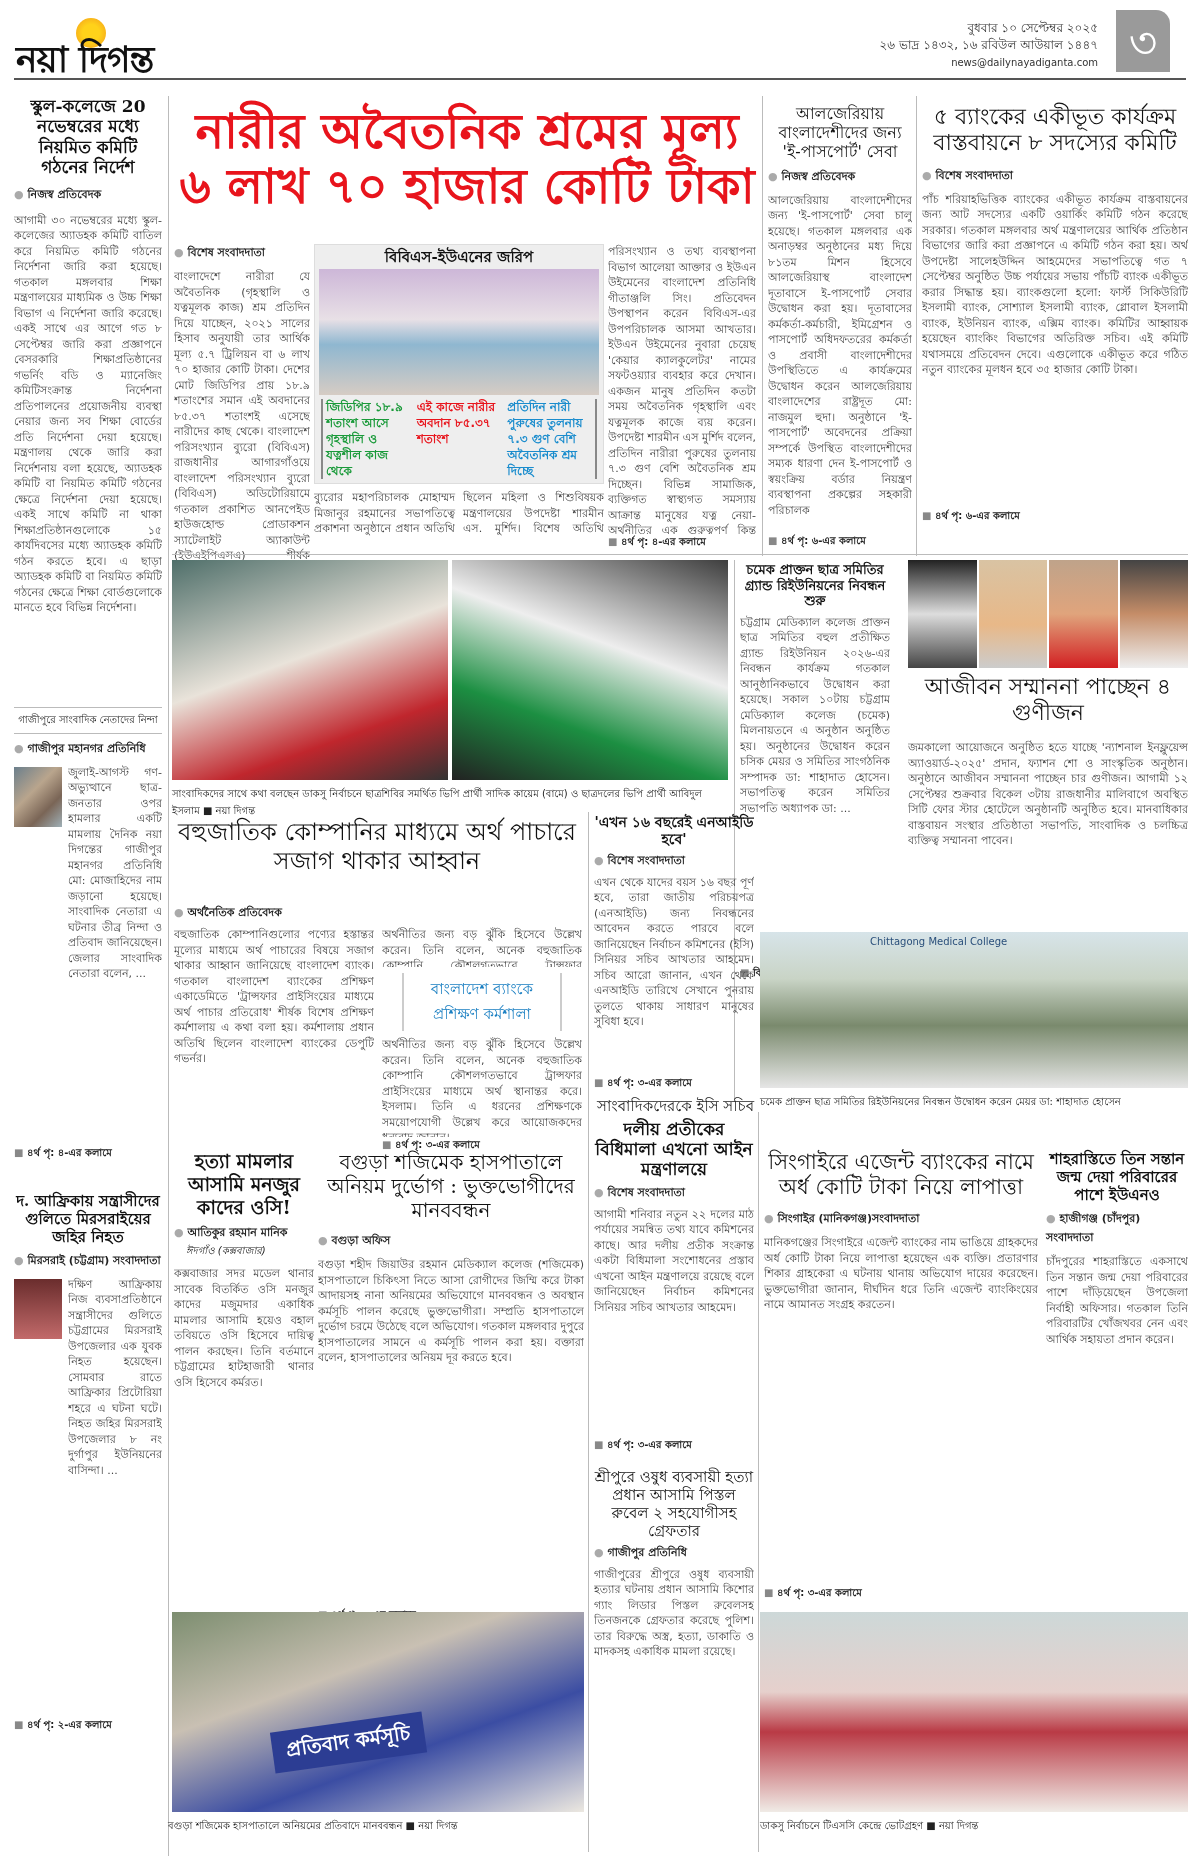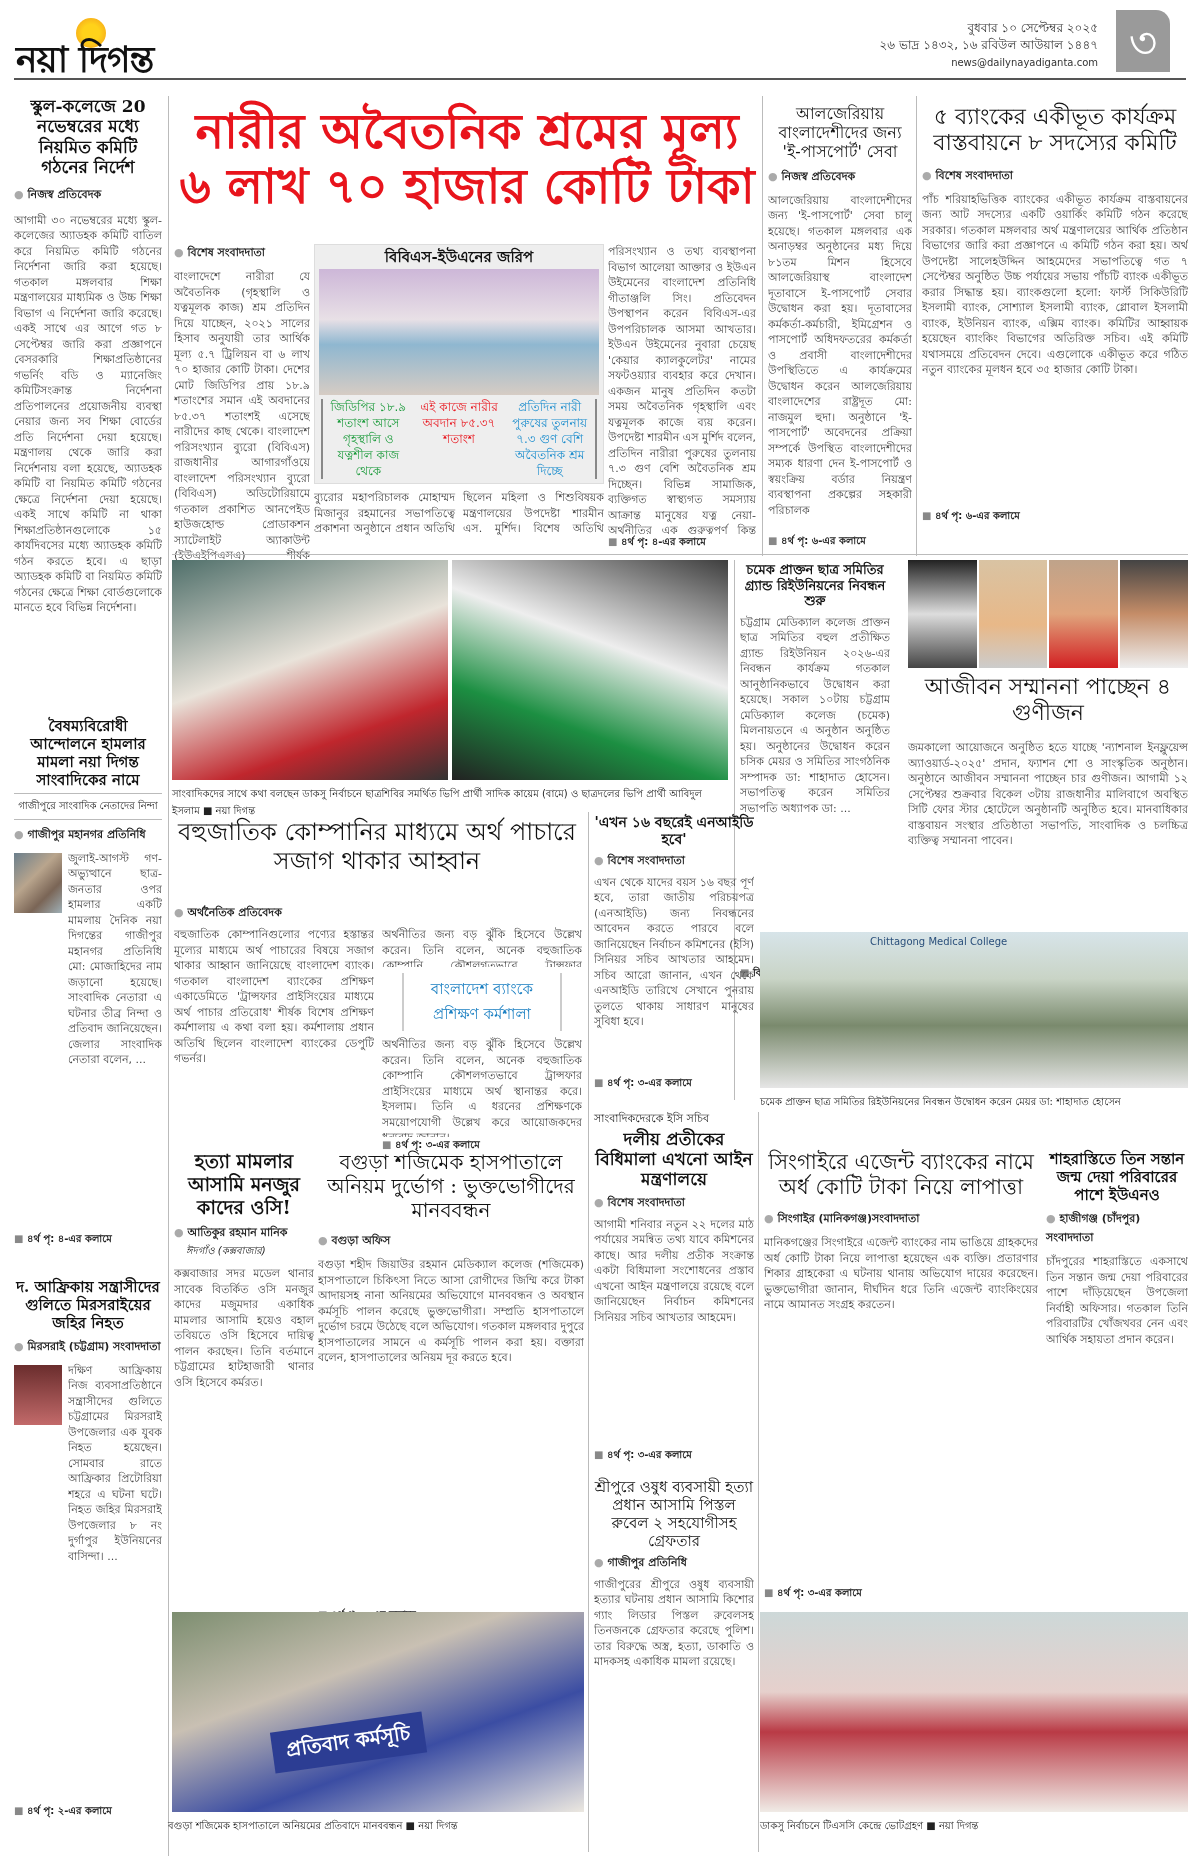--- a/index.html
+++ b/index.html
@@ -35,21 +35,20 @@
     <div>২৬ ভাদ্র ১৪৩২, ১৬ রবিউল আউয়াল ১৪৪৭</div>
     <div style="font-size:10px">news@dailynayadiganta.com</div>
   </div>
   <div class="abs pg" style="right:16px;top:-4px;width:54px;height:62px">৩</div>
 </div>
 
 <div class="abs" style="left:14px;top:96px;width:148px;height:1760px">
   <div class="h hb" style="font-size:17px">স্কুল-কলেজে 20 নভেম্বরের মধ্যে নিয়মিত কমিটি গঠনের নির্দেশ</div>
   <div class="by" style="margin:8px 0">নিজস্ব প্রতিবেদক</div>
   <div class="tx" style="height:490px">আগামী ৩০ নভেম্বরের মধ্যে স্কুল-কলেজের অ্যাডহক কমিটি বাতিল করে নিয়মিত কমিটি গঠনের নির্দেশনা জারি করা হয়েছে। গতকাল মঙ্গলবার শিক্ষা মন্ত্রণালয়ের মাধ্যমিক ও উচ্চ শিক্ষা বিভাগ এ নির্দেশনা জারি করেছে। একই সাথে এর আগে গত ৮ সেপ্টেম্বর জারি করা প্রজ্ঞাপনে বেসরকারি শিক্ষাপ্রতিষ্ঠানের গভর্নিং বডি ও ম্যানেজিং কমিটিসংক্রান্ত নির্দেশনা প্রতিপালনের প্রয়োজনীয় ব্যবস্থা নেয়ার জন্য সব শিক্ষা বোর্ডের প্রতি নির্দেশনা দেয়া হয়েছে। মন্ত্রণালয় থেকে জারি করা নির্দেশনায় বলা হয়েছে, অ্যাডহক কমিটি বা নিয়মিত কমিটি গঠনের ক্ষেত্রে নির্দেশনা দেয়া হয়েছে। একই সাথে কমিটি না থাকা শিক্ষাপ্রতিষ্ঠানগুলোকে ১৫ কার্যদিবসের মধ্যে অ্যাডহক কমিটি গঠন করতে হবে। এ ছাড়া অ্যাডহক কমিটি বা নিয়মিত কমিটি গঠনের ক্ষেত্রে শিক্ষা বোর্ডগুলোকে মানতে হবে বিভিন্ন নির্দেশনা।</div>
-  <div class="h hb" style="font-size:15px;margin-top:14px">বৈষম্যবিরোধী আন্দোলনে হামলার মামলা নয়া দিগন্ত সাংবাদিকের নামে</div>
   <div class="hr" style="margin:4px 0"></div>
   <div style="font-size:10px;text-align:center">গাজীপুরে সাংবাদিক নেতাদের নিন্দা</div>
   <div class="hr" style="margin:4px 0"></div>
   <div class="by" style="margin:6px 0">গাজীপুর মহানগর প্রতিনিধি</div>
   <div class="photo" style="width:48px;height:60px;float:left;margin:2px 6px 2px 0"></div>
   <div class="tx" style="height:380px">জুলাই-আগস্ট গণ-অভ্যুত্থানে ছাত্র-জনতার ওপর হামলার একটি মামলায় দৈনিক নয়া দিগন্তের গাজীপুর মহানগর প্রতিনিধি মো: মোজাহিদের নাম জড়ানো হয়েছে। সাংবাদিক নেতারা এ ঘটনার তীব্র নিন্দা ও প্রতিবাদ জানিয়েছেন। জেলার সাংবাদিক নেতারা বলেন, ...</div>
   <div class="cont">৪র্থ পৃ: ৪-এর কলামে</div>
   <div class="h hb" style="font-size:15px;margin-top:30px">দ. আফ্রিকায় সন্ত্রাসীদের গুলিতে মিরসরাইয়ের জহির নিহত</div>
   <div class="by" style="margin:6px 0">মিরসরাই (চট্টগ্রাম) সংবাদদাতা</div>
   <div class="photo" style="width:48px;height:60px;float:left;margin:2px 6px 2px 0;background:linear-gradient(#6a2d2d,#c26a6a)"></div>
@@ -64,21 +63,21 @@
 </div>
 <div class="abs" style="left:174px;top:244px;width:136px">
   <div class="by">বিশেষ সংবাদদাতা</div>
   <div class="tx" style="height:186px;margin-top:6px">বাংলাদেশে নারীরা যে অবৈতনিক (গৃহস্থালি ও যত্নমূলক কাজ) শ্রম প্রতিদিন দিয়ে যাচ্ছেন, ২০২১ সালের হিসাব অনুযায়ী তার আর্থিক মূল্য ৫.৭ ট্রিলিয়ন বা ৬ লাখ ৭০ হাজার কোটি টাকা। দেশের মোট জিডিপির প্রায় ১৮.৯ শতাংশের সমান এই অবদানের ৮৫.৩৭ শতাংশই এসেছে নারীদের কাছ থেকে। বাংলাদেশ পরিসংখ্যান ব্যুরো (বিবিএস) এক জরিপে এই তথ্য উঠে এসেছে।</div>
   <div class="tx" style="height:130px">রাজধানীর আগারগাঁওয়ে বাংলাদেশ পরিসংখ্যান ব্যুরো (বিবিএস) অডিটোরিয়ামে গতকাল প্রকাশিত আনপেইড হাউজহোল্ড প্রোডাকশন স্যাটেলাইট অ্যাকাউন্ট (ইউএইপিএসএ) শীর্ষক প্রতিবেদনে এ তথ্য জানানো হয়।</div>
 </div>
 
 <div class="abs box" style="left:314px;top:244px;width:290px;height:240px">
   <div class="h hb" style="font-size:15px;padding:3px 0">বিবিএস-ইউএনের জরিপ</div>
   <div class="photo" style="margin:0 4px;height:126px;background:linear-gradient(180deg,#cdb7d8,#e8e0e6 40%,#8fb7d0 60%,#d6ccc4)"></div>
-  <div style="display:flex;padding:4px 6px;font-size:12px;font-weight:normal;line-height:16px;text-align:center">
+  <div style="display:flex;padding:4px 6px;font-size:12px;font-weight:bold;line-height:16px;text-align:left">
     <div style="flex:1;color:#1a9a3a;border-left:2px solid #888;padding:0 3px">জিডিপির ১৮.৯ শতাংশ আসে গৃহস্থালি ও যত্নশীল কাজ থেকে</div>
     <div style="flex:1;color:#e8141c;padding:0 3px">এই কাজে নারীর অবদান ৮৫.৩৭ শতাংশ</div>
     <div style="flex:1;color:#1a8ccd;border-right:2px solid #888;padding:0 3px">প্রতিদিন নারী পুরুষের তুলনায় ৭.৩ গুণ বেশি অবৈতনিক শ্রম দিচ্ছে</div>
   </div>
 </div>
 <div class="abs tx" style="left:314px;top:490px;width:290px;height:58px;column-count:2;column-gap:8px">ব্যুরোর মহাপরিচালক মোহাম্মদ মিজানুর রহমানের সভাপতিত্বে প্রকাশনা অনুষ্ঠানে প্রধান অতিথি ছিলেন মহিলা ও শিশুবিষয়ক মন্ত্রণালয়ের উপদেষ্টা শারমীন এস. মুর্শিদ। বিশেষ অতিথি ছিলেন সচিব, নারী ও শিশুবিষয়ক মন্ত্রণালয়ের মমতাজ আহমেদ এনডিসি, সচিব</div>
 <div class="abs" style="left:608px;top:244px;width:148px">
   <div class="tx" style="height:290px">পরিসংখ্যান ও তথ্য ব্যবস্থাপনা বিভাগ আলেয়া আক্তার ও ইউএন উইমেনের বাংলাদেশ প্রতিনিধি গীতাঞ্জলি সিং। প্রতিবেদন উপস্থাপন করেন বিবিএস-এর উপপরিচালক আসমা আখতার। ইউএন উইমেনের নুবারা চেয়েছ 'কেয়ার ক্যালকুলেটর' নামের সফটওয়্যার ব্যবহার করে দেখান। একজন মানুষ প্রতিদিন কতটা সময় অবৈতনিক গৃহস্থালি এবং যত্নমূলক কাজে ব্যয় করেন। উপদেষ্টা শারমীন এস মুর্শিদ বলেন, প্রতিদিন নারীরা পুরুষের তুলনায় ৭.৩ গুণ বেশি অবৈতনিক শ্রম দিচ্ছেন। বিভিন্ন সামাজিক, ব্যক্তিগত স্বাস্থ্যগত সমস্যায় আক্রান্ত মানুষের যত্ন নেয়া- অর্থনীতির এক গুরুত্বপূর্ণ কিন্তু অদৃশ্য চালিকাশক্তি। এই কাজের বেশির ভাগ</div>
   <div class="cont">৪র্থ পৃ: ৪-এর কলামে</div>
 </div>
@@ -138,21 +137,21 @@
     </div>
   </div>
 </div>
 
 <div class="abs vr" style="left:588px;top:812px;height:1040px"></div>
 <div class="abs" style="left:594px;top:814px;width:160px">
   <div class="h hb" style="font-size:14px">'এখন ১৬ বছরেই এনআইডি হবে'</div>
   <div class="by" style="margin:4px 0">বিশেষ সংবাদদাতা</div>
   <div class="tx" style="height:200px">এখন থেকে যাদের বয়স ১৬ বছর পূর্ণ হবে, তারা জাতীয় পরিচয়পত্র (এনআইডি) জন্য নিবন্ধনের আবেদন করতে পারবে বলে জানিয়েছেন নির্বাচন কমিশনের (ইসি) সিনিয়র সচিব আখতার আহমেদ। সচিব আরো জানান, এখন থেকে এনআইডি তারিখে সেখানে পুনরায় তুলতে থাকায় সাধারণ মানুষের সুবিধা হবে।</div>
   <div class="cont">৪র্থ পৃ: ৩-এর কলামে</div>
-  <div style="font-size:11px;text-align:left;margin-top:18px">সাংবাদিকদেরকে ইসি সচিব</div>
+  <div style="font-size:15px;text-align:right;margin-top:2px">সাংবাদিকদেরকে ইসি সচিব</div>
   <div class="h hb" style="font-size:17px">দলীয় প্রতীকের বিধিমালা এখনো আইন মন্ত্রণালয়ে</div>
   <div class="by" style="margin:4px 0">বিশেষ সংবাদদাতা</div>
   <div class="tx" style="height:230px">আগামী শনিবার নতুন ২২ দলের মাঠ পর্যায়ের সমন্বিত তথ্য যাবে কমিশনের কাছে। আর দলীয় প্রতীক সংক্রান্ত একটা বিধিমালা সংশোধনের প্রস্তাব এখনো আইন মন্ত্রণালয়ে রয়েছে বলে জানিয়েছেন নির্বাচন কমিশনের সিনিয়র সচিব আখতার আহমেদ।</div>
   <div class="cont">৪র্থ পৃ: ৩-এর কলামে</div>
   <div class="h" style="font-size:15px;margin-top:14px">শ্রীপুরে ওষুধ ব্যবসায়ী হত্যা প্রধান আসামি পিস্তল রুবেল ২ সহযোগীসহ গ্রেফতার</div>
   <div class="by" style="margin:4px 0">গাজীপুর প্রতিনিধি</div>
   <div class="tx" style="height:300px">গাজীপুরের শ্রীপুরে ওষুধ ব্যবসায়ী হত্যার ঘটনায় প্রধান আসামি কিশোর গ্যাং লিডার পিস্তল রুবেলসহ তিনজনকে গ্রেফতার করেছে পুলিশ। তার বিরুদ্ধে অস্ত্র, হত্যা, ডাকাতি ও মাদকসহ একাধিক মামলা রয়েছে।</div>
 
 </div>
 

